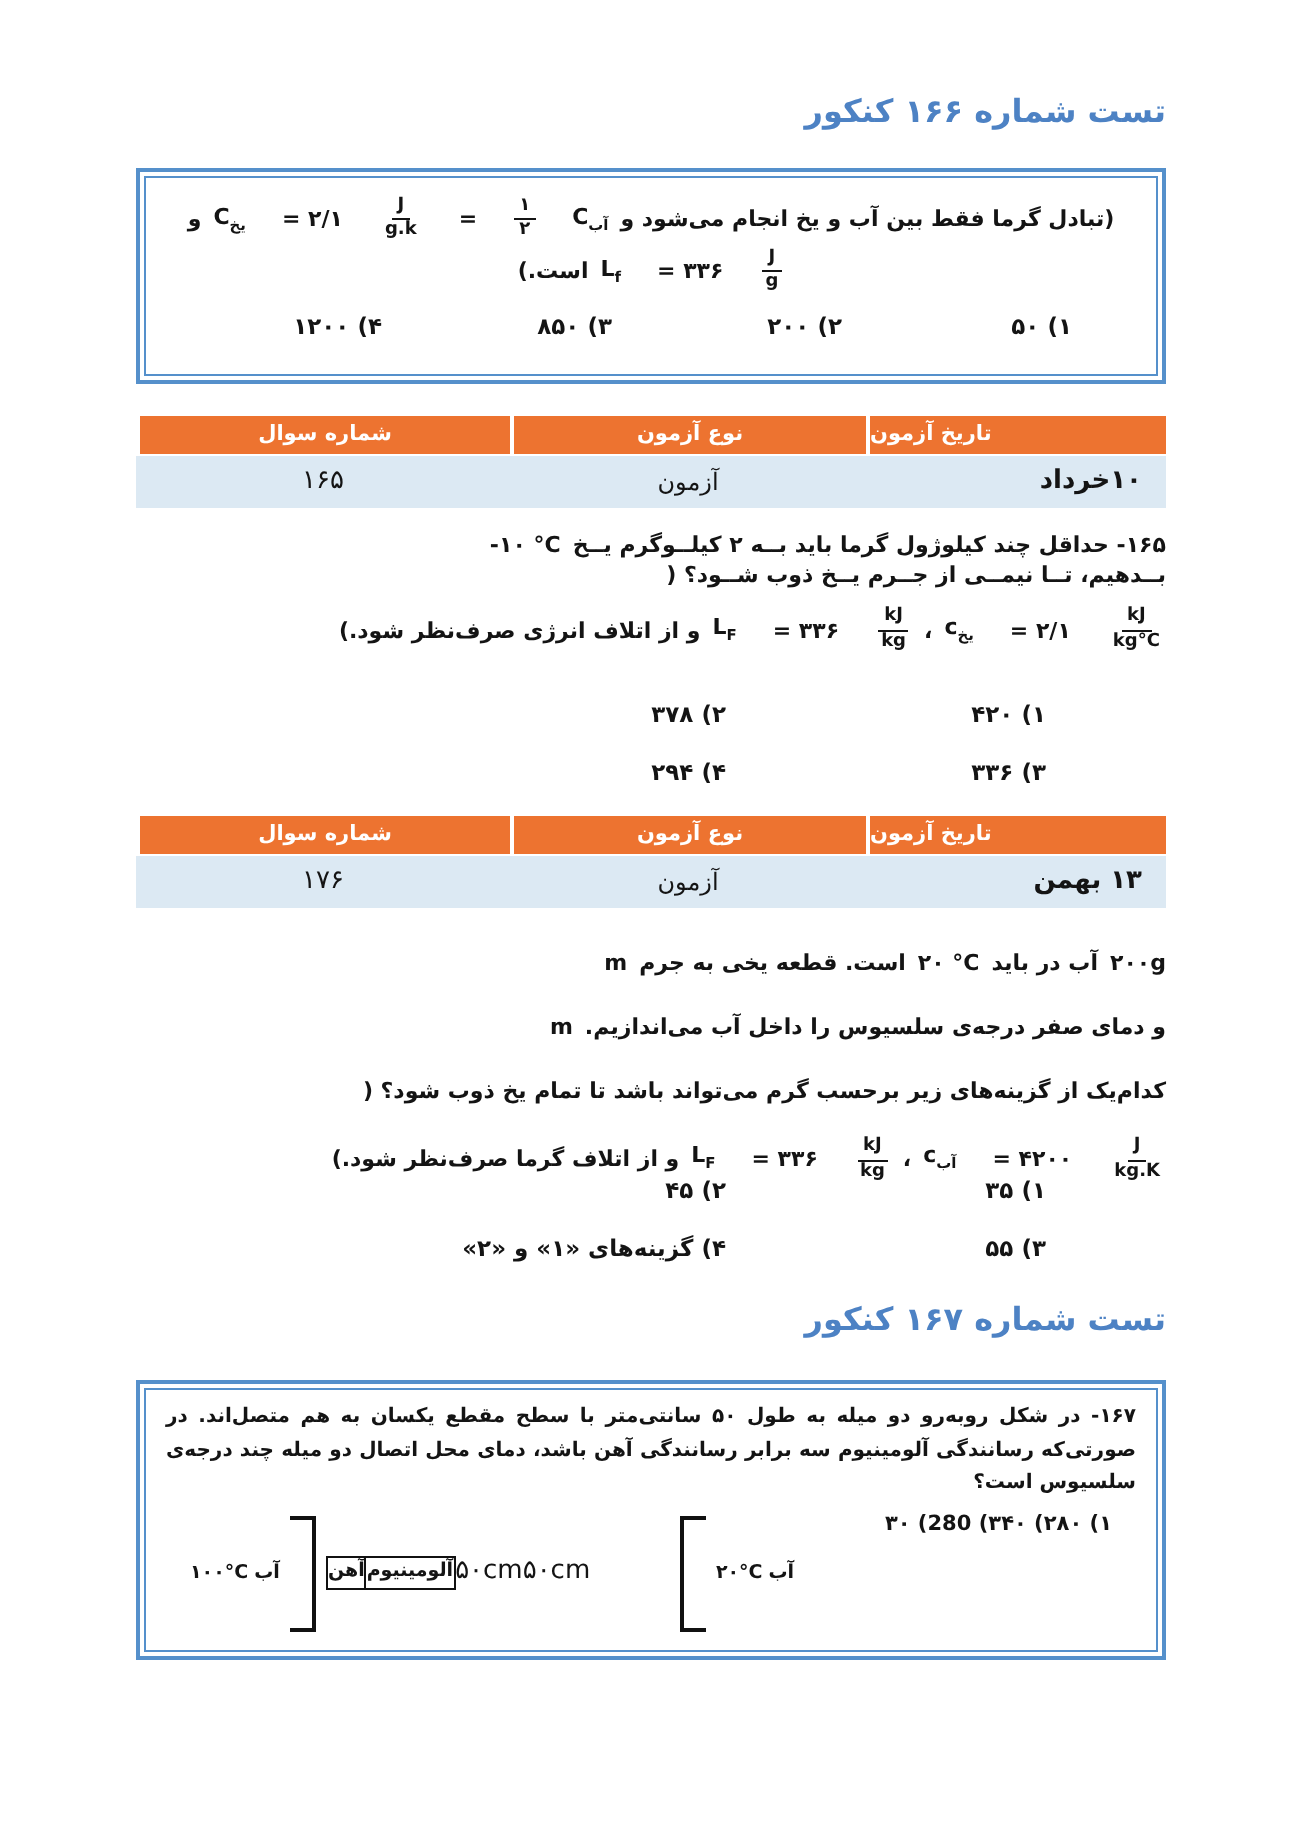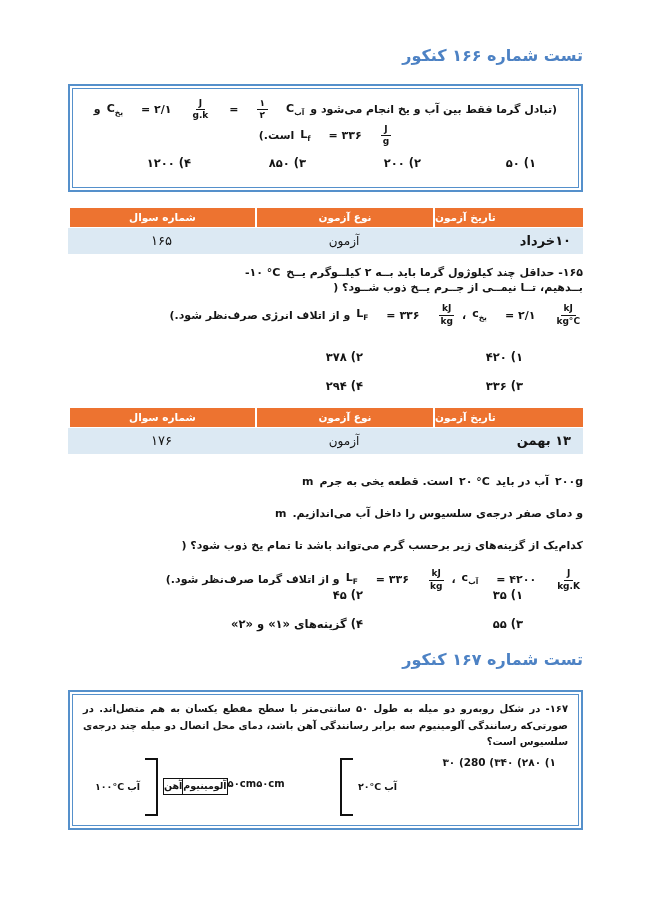--- a/index.html
+++ b/index.html
@@ -60,21 +60,21 @@
   .diagram{display:flex;direction:ltr;align-items:center;gap:5px;margin-left:8px;margin-top:4px}
   .dlabel{display:inline-flex;direction:rtl;gap:3px;font-size:9.5px;font-weight:bold;white-space:nowrap}
   .brk{width:13px;height:58px}
   .brk-l{border-top:2px solid #111;border-bottom:2px solid #111;border-right:2px solid #111}
   .brk-r{border-top:2px solid #111;border-bottom:2px solid #111;border-left:2px solid #111}
   .bars{display:flex;flex-direction:row;width:172px}
   .barrow{display:flex;direction:ltr;border:1.5px solid #111;height:17px}
   .cell{flex:1;text-align:center;font-size:9.5px;font-weight:bold;line-height:14px;direction:rtl}
   .cell + .cell{border-left:1.5px solid #111}
   .lenrow{display:flex;direction:ltr}
-  .lenrow .lt{flex:1;text-align:right;font-size:10px;font-weight:bold}
+  .lenrow .lt{flex:1;text-align:right;font-size:13px;font-weight:normal}
 </style>
 </head>
 <body>
 
 <div class="page">
   <div class="content">
 
     <h2 class="sec-title blk" style="top:46px">تست شماره ۱۶۶ کنکور</h2>
 
     <div class="qbox blk" style="top:84px;height:108px">

